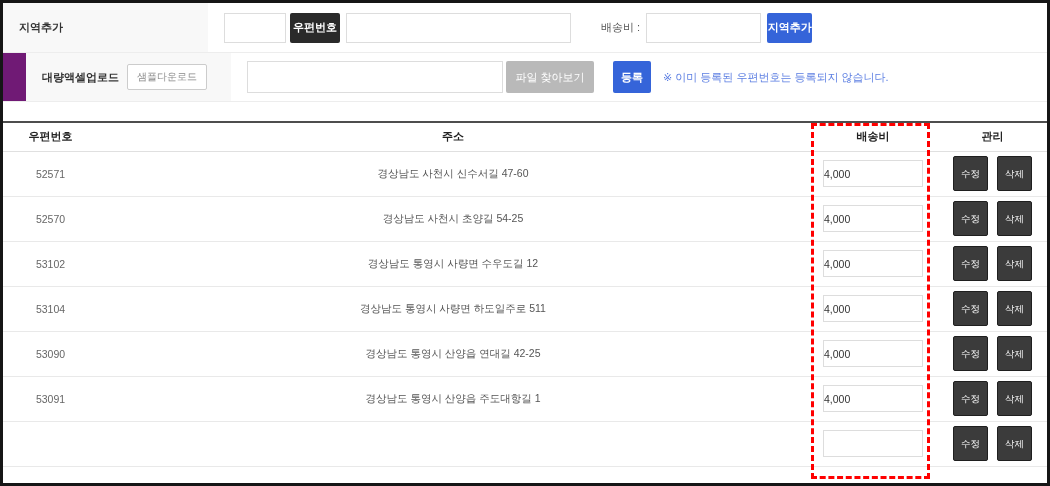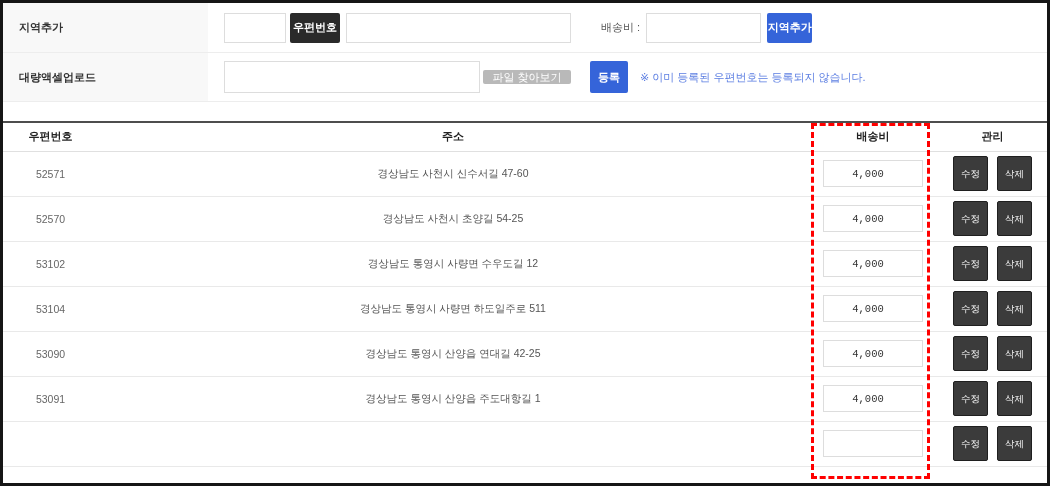--- a/index.html
+++ b/index.html
@@ -9,21 +9,21 @@
   .screen {
     width:1050px; height:486px;
     border:3px solid #161616;
     background:#fff;
     position:relative;
     overflow:hidden;
   }
 
   
   .form-row { display:flex; height:50px; border-bottom:1px solid #ededed; background:#701a75; }
-  .form-row.second { height:49px; }
+  .form-row.second { height:49px;padding-left:23px; }
   .form-label {
     width:205px; flex-shrink:0;
     background:#f8f8f8;
     display:flex; align-items:center; gap:8px;
     padding-left:16px;
     font-size:11px; font-weight:bold; color:#333;
   }
   .form-content { flex:1; display:flex; align-items:center; background:#fff; }
 
   .ipt {
@@ -37,21 +37,21 @@
     background:var(--dark-btn,#2a2a2a); color:#fff;
     font-size:11px; font-weight:bold;
     height:30px; width:50px; margin-left:4px;
   }
   .btn-blue {
     background:var(--accent,#3564d9); color:#fff;
     font-size:11px; font-weight:bold; height:30px;
   }
   .btn-gray {
     background:var(--gray-btn,#b9b9b9); color:#fff;
-    font-size:11px; height:14px; width:88px; margin-left:3px;
+    font-size:11px; height:32px; width:88px; margin-left:3px;
   }
   .btn-outline {
     background:#fff; border:1px solid #ccc; color:#888;
     font-size:10px; padding:5px 9px; border-radius:2px;
   }
 
   .ipt-postal { width:62px; margin-left:16px; }
   .ipt-address { width:225px; margin-left:6px; }
   .fee-label { margin-left:30px; font-size:11px; color:#555; }
   .ipt-fee-add { width:115px; margin-left:6px; }
@@ -81,22 +81,22 @@
   .zone-table td {
     height:45px; text-align:center; vertical-align:middle;
     font-size:10.5px; color:#555;
     border-bottom:1px solid #e9e9e9; background:#fff;
   }
   td.postal-cell { color:#666; }
 
   .fee-input {
     width:100px; height:27px;
     border:1px solid #ddd; background:#fff;
-    text-align:center; padding-right:10px;
-    font-size:10.5px; color:#333; font-family:Liberation Mono, monospace;
+    text-align:left; padding-right:10px;
+    font-size:10.5px; color:#333; font-family:Liberation Sans, sans-serif;
   }
   .row-btn {
     display:inline-block;
     background:#3b3b3b; border:1px solid #1f1f1f; color:#fff;
     font-size:9.5px; line-height:1; padding:12px 7px; margin:0 3px;
     border-radius:2px; cursor:pointer; font-family:inherit;
   }
 
   
   .fee-highlight {
@@ -120,20 +120,21 @@
       <input class="ipt ipt-address" type="text" value="" style="">
       <span class="fee-label">배송비 :</span>
       <input class="ipt ipt-fee-add" type="text" value="" style="">
       <button class="btn btn-blue btn-region-add">지역추가</button>
     </div>
   </div>
 
   <div class="form-row second">
     <div class="form-label">
       <span>대량액셀업로드</span>
+      <button class="btn btn-outline">샘플다운로드</button>
     </div>
     <div class="form-content">
       <input class="ipt ipt-file" type="text" value="" style="">
       <button class="btn btn-gray">파일 찾아보기</button>
       <button class="btn btn-blue btn-register">등록</button>
       <span class="notice">※ 이미 등록된 우편번호는 등록되지 않습니다.</span>
     </div>
   </div>
 
   <div class="gap"></div>

